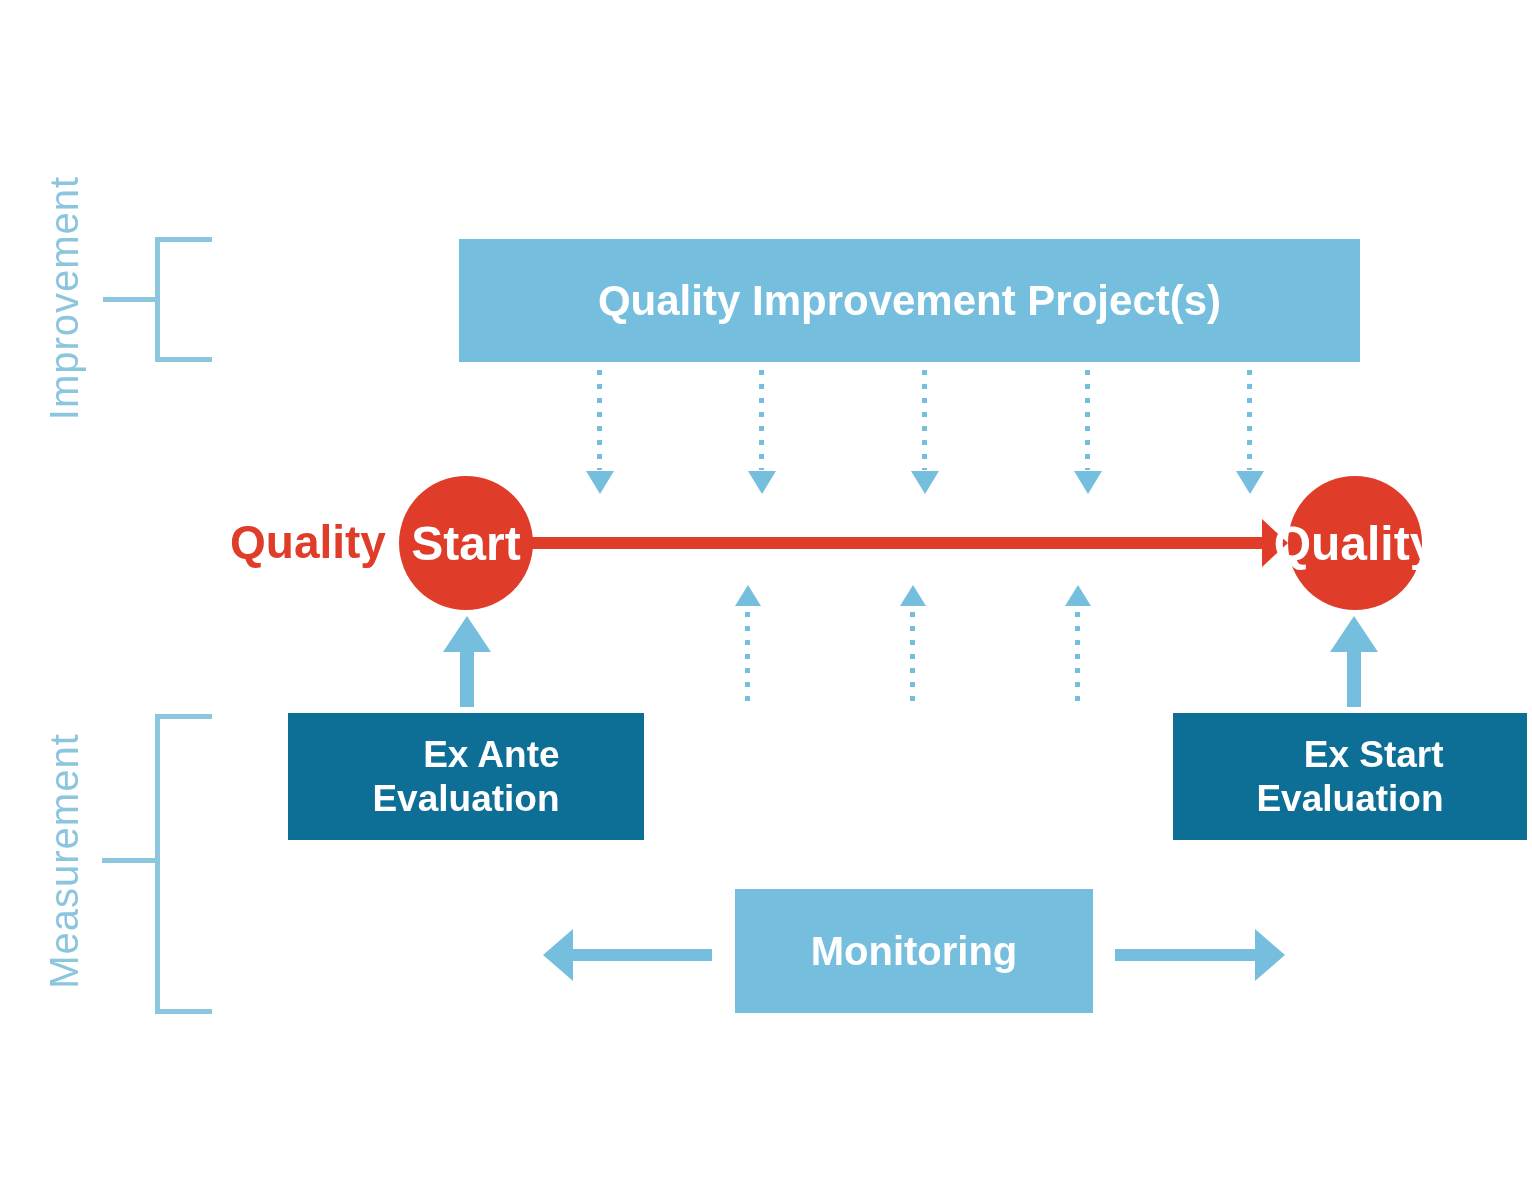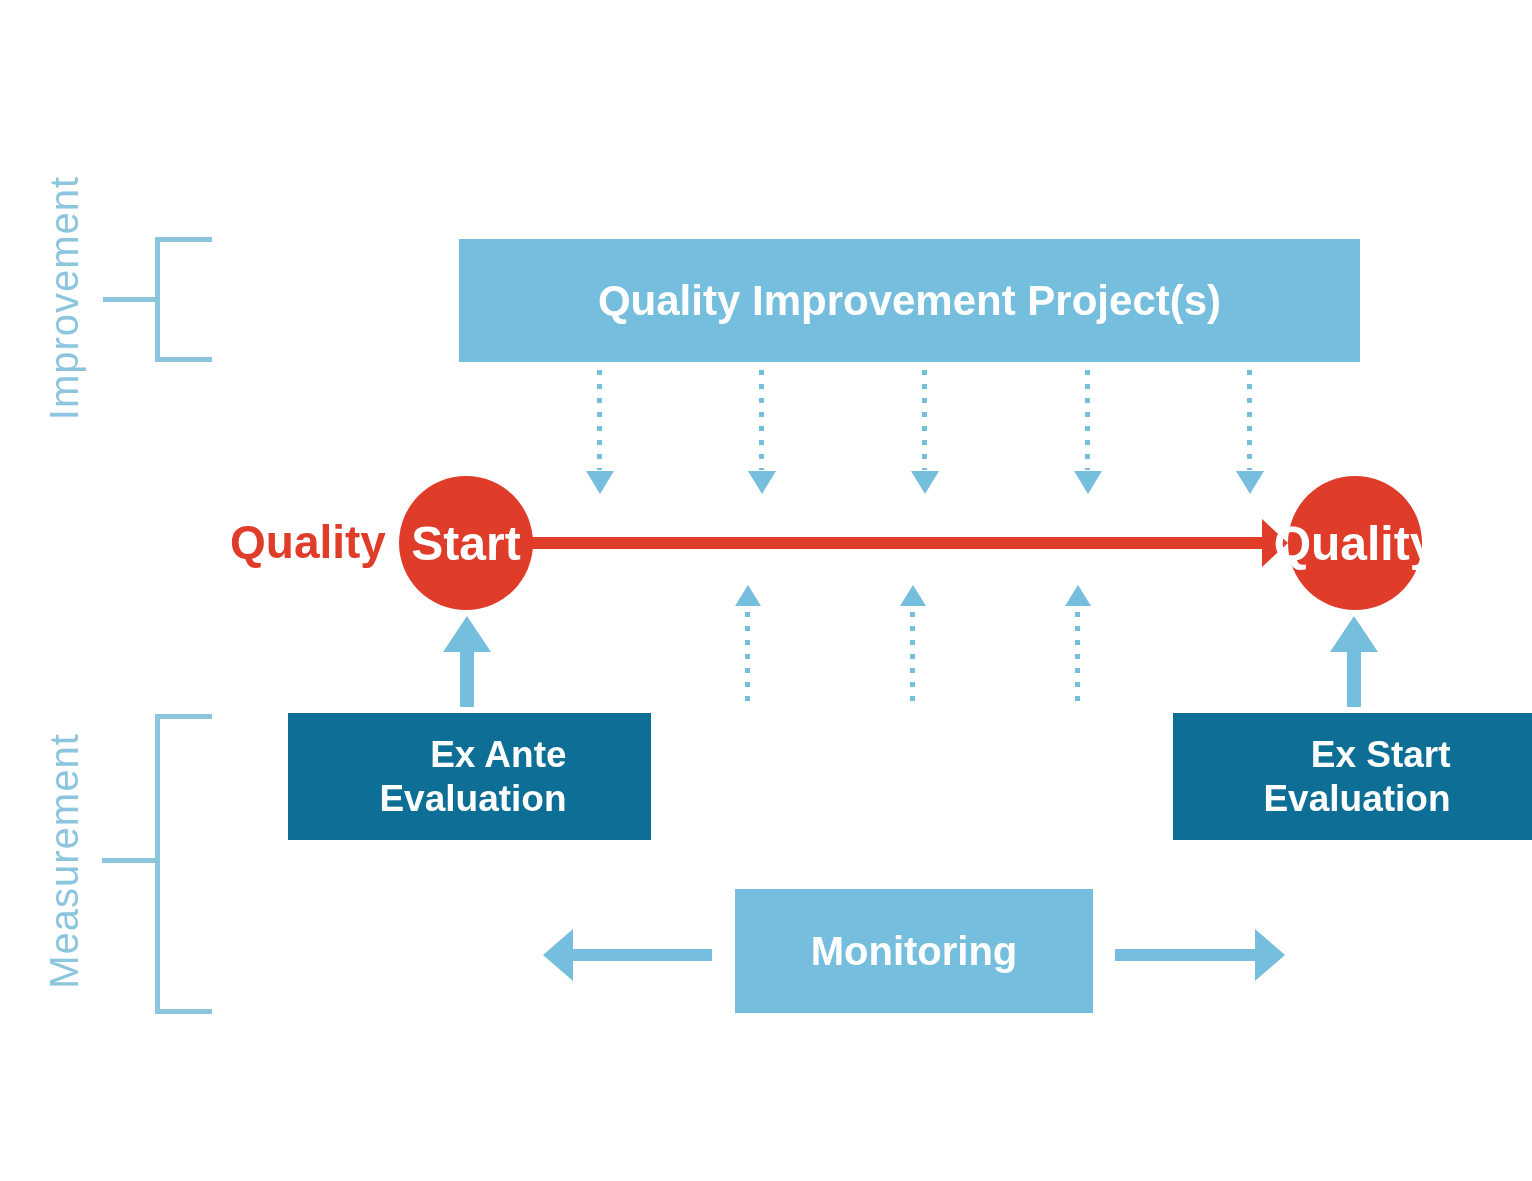--- a/index.html
+++ b/index.html
@@ -34,21 +34,21 @@
   .box{
     position:absolute;
     display:flex;align-items:center;justify-content:center;
     text-align:right;
     color:#ffffff;font-weight:bold;
   }
   .box.light{background:var(--light-blue);}
   .box.dark{background:var(--dark-teal);}
   .qip{font-size:42px;}
   .mid{font-size:40px;}
-  .twoline{font-size:37px;line-height:1.18;padding-left:7px;}
+  .twoline{font-size:37px;line-height:1.18;}
 
   
   .circle{
     position:absolute;width:134px;height:134px;border-radius:50%;
     background:var(--red);
     display:flex;align-items:center;justify-content:center;
     color:#fff;font-weight:bold;font-size:48px;
   }
   .project-label{
     position:absolute;left:230px;top:543px;

